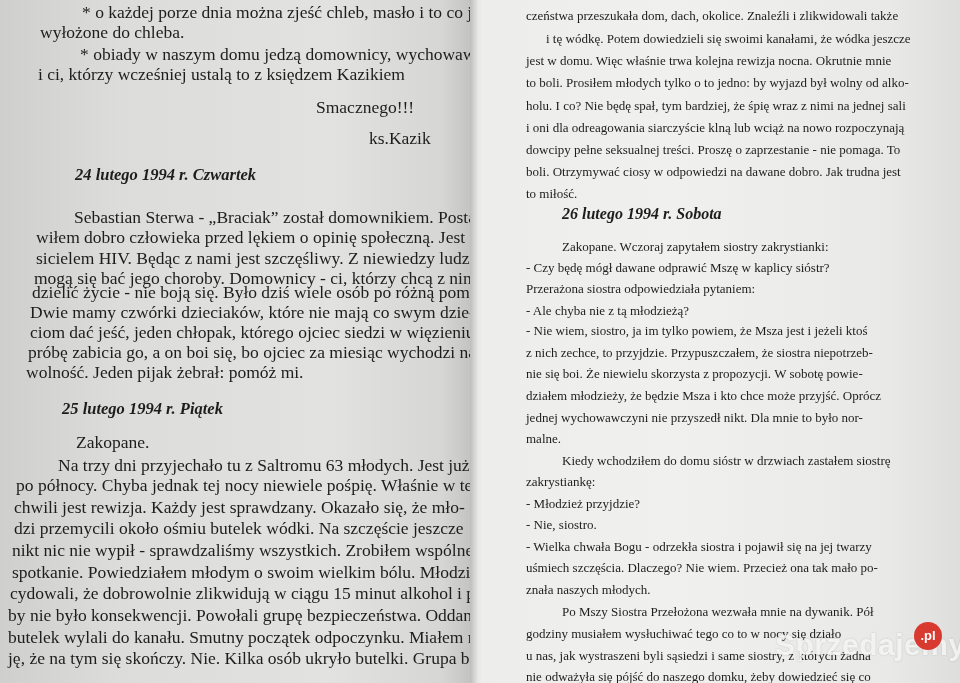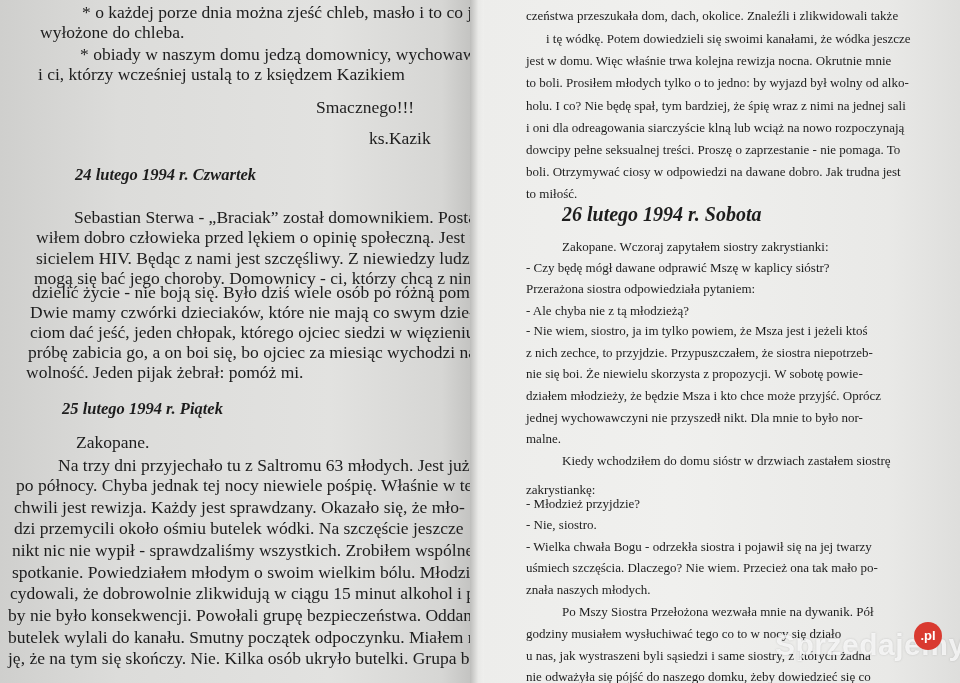--- a/index.html
+++ b/index.html
@@ -24,21 +24,21 @@
     background: linear-gradient(90deg, #ededeb 0%, #f0f0ee 40%, #e9e9e7 85%, #dededc 100%);
   }
   .line {
     position: absolute; white-space: nowrap;
     font-size: 16px; line-height: 20px;
   }
   .left .line { font-size: 17.5px; }
   .right .line { font-size: 13px; }
   .heading { font-weight: bold; font-style: italic; }
   .left .heading { font-size: 16.5px; }
-  .right .heading { font-size: 20px; }
+  .right .heading { font-size: 16px; }
   .watermark {
     position: absolute; left: 775px; top: 628px;
     font-family: "Liberation Sans", "DejaVu Sans", sans-serif;
     font-weight: bold; font-size: 30px; letter-spacing: 0.5px;
     color: rgba(255,255,255,0.78);
     text-shadow: 0 0 2px rgba(120,120,120,0.35);
     white-space: nowrap;
   }
   .watermark-badge {
     position: absolute; left: 914px; top: 622px;
@@ -98,21 +98,21 @@
       <div class="line" style="left: 42px; top: 258px;">- Czy będę mógł dawane odprawić Mszę w kaplicy sióstr?</div>
       <div class="line" style="left: 42px; top: 279px;">Przerażona siostra odpowiedziała pytaniem:</div>
       <div class="line" style="left: 42px; top: 301px;">- Ale chyba nie z tą młodzieżą?</div>
       <div class="line" style="left: 42px; top: 321px;">- Nie wiem, siostro, ja im tylko powiem, że Msza jest i jeżeli ktoś</div>
       <div class="line" style="left: 42px; top: 343px;">z nich zechce, to przyjdzie. Przypuszczałem, że siostra niepotrzeb-</div>
       <div class="line" style="left: 42px; top: 364px;">nie się boi. Że niewielu skorzysta z propozycji.  W sobotę powie-</div>
       <div class="line" style="left: 42px; top: 386px;">działem młodzieży, że będzie Msza i kto chce może przyjść. Oprócz</div>
       <div class="line" style="left: 42px; top: 408px;">jednej wychowawczyni nie przyszedł nikt. Dla mnie to było nor-</div>
       <div class="line" style="left: 42px; top: 429px;">malne.</div>
       <div class="line" style="left: 78px; top: 451px;">Kiedy wchodziłem do domu sióstr w drzwiach zastałem siostrę</div>
-      <div class="line" style="left: 42px; top: 472px; margin-top: 8px;">zakrystiankę:</div>
+      <div class="line" style="left: 42px; top: 472px;">zakrystiankę:</div>
       <div class="line" style="left: 42px; top: 494px;">- Młodzież przyjdzie?</div>
       <div class="line" style="left: 42px; top: 515px;">- Nie, siostro.</div>
       <div class="line" style="left: 42px; top: 537px;">- Wielka chwała Bogu - odrzekła siostra i pojawił się na jej twarzy</div>
       <div class="line" style="left: 42px; top: 558px;">uśmiech szczęścia. Dlaczego? Nie wiem. Przecież ona tak mało po-</div>
       <div class="line" style="left: 42px; top: 580px;">znała naszych młodych.</div>
       <div class="line" style="left: 78px; top: 602px;">Po Mszy Siostra Przełożona wezwała mnie na dywanik. Pół</div>
       <div class="line" style="left: 42px; top: 624px;">godziny musiałem wysłuchiwać tego co to w nocy się działo</div>
       <div class="line" style="left: 42px; top: 646px;">u nas, jak wystraszeni byli sąsiedzi i same siostry, z których żadna</div>
       <div class="line" style="left: 42px; top: 667px;">nie odważyła się pójść do naszego domku, żeby dowiedzieć się co</div>
     </div>

